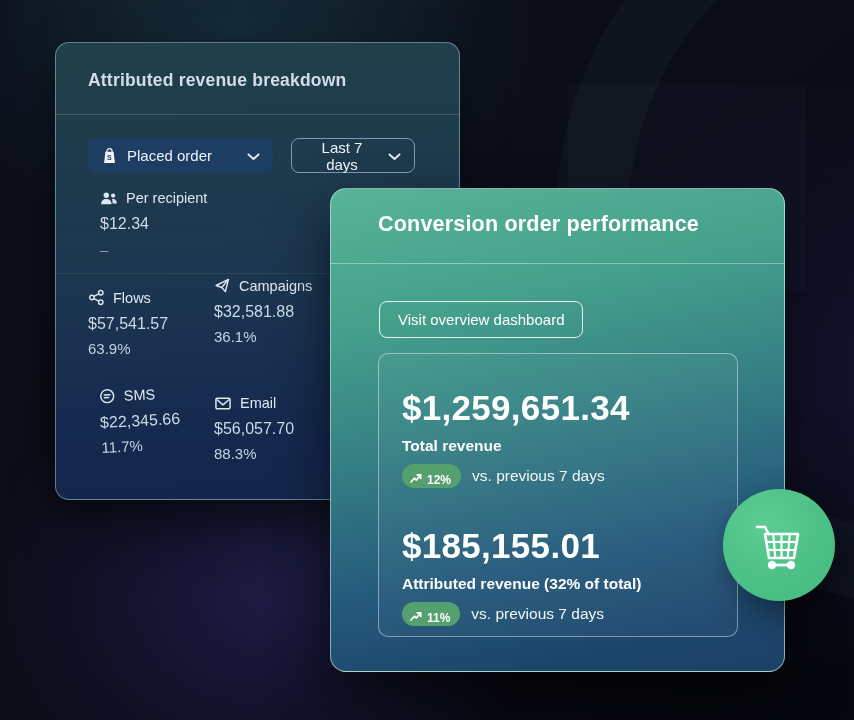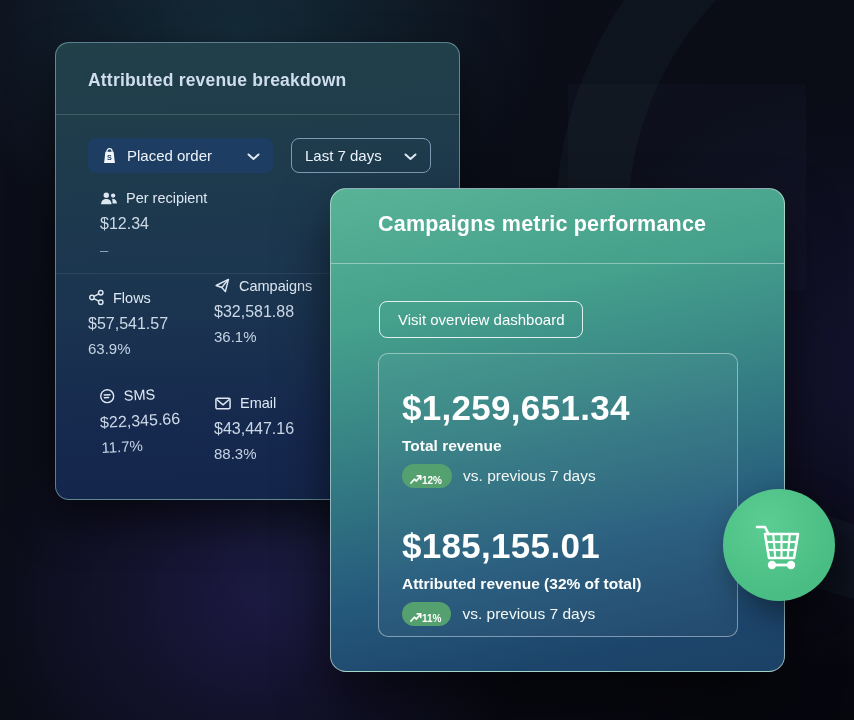--- a/index.html
+++ b/index.html
@@ -22,21 +22,21 @@
     background:linear-gradient(178deg,#214049 0%,#1b3550 55%,#15284e 85%,#14254a 100%);
     border:1.5px solid rgba(152,198,202,0.55);
     box-shadow:0 20px 44px rgba(0,0,0,0.55);z-index:1;color:#d3e0ee;}
   .cl-title{position:absolute;left:32px;top:27px;font-size:17.5px;font-weight:700;color:#cfdded;letter-spacing:0.2px;}
   .cl-divider{position:absolute;left:0;top:71px;width:100%;height:1px;background:rgba(255,255,255,0.16);}
   .cl-divider2{position:absolute;left:0;top:230px;width:100%;height:1px;background:rgba(255,255,255,0.07);}
   .controls{position:absolute;left:32px;top:95px;display:flex;gap:18px;}
   .btn-metric{display:flex;align-items:center;gap:9px;width:185px;height:35px;padding:0 13px;
     background:#1d3d62;border:none;border-radius:8px;color:#edf3fa;font-size:15px;cursor:pointer;}
   .btn-metric .chev{margin-left:auto;}
-  .btn-date{display:flex;align-items:center;gap:9px;width:140px;height:35px;padding:8px 13px;
+  .btn-date{display:flex;align-items:center;gap:9px;width:124px;height:35px;padding:8px 13px;
     background:transparent;border:1.5px solid #7e99b4;border-radius:8px;color:#edf3fa;font-size:15px;cursor:pointer;}
   .btn-date .chev{margin-left:auto;}
   .per-rec{position:absolute;left:44px;top:147px;}
   .chan-label{display:flex;align-items:center;gap:8px;font-size:14.5px;color:#dde7f2;font-weight:400;}
   .chan-value{margin-top:9px;font-size:16px;color:#ccd9e7;}
   .chan-pct{margin-top:7px;font-size:15px;color:#c4d3e3;}
   .per-dash{margin-top:8px;font-size:15px;color:#8ba0b6;}
   .chan{position:absolute;}
   .chan.flows{left:32px;top:246px;}
   .chan.campaigns{left:158px;top:234px;}
@@ -54,22 +54,22 @@
   .btn-overview{position:absolute;left:48px;top:112px;height:37px;padding:4px 18px;display:flex;align-items:center;
     background:transparent;border:1px solid rgba(255,255,255,0.85);border-radius:8px;color:#ffffff;font-size:15px;cursor:pointer;}
   .metric-box{position:absolute;left:47px;top:164px;width:360px;height:284px;border-radius:10px;
     border:1px solid rgba(255,255,255,0.42);background:rgba(255,255,255,0.035);}
   .metric{position:absolute;left:23px;margin-top:20px;}
   .metric.m1{top:14px;}
   .metric.m2{top:152px;}
   .metric-value{font-size:35px;font-weight:600;color:#fdfefe;letter-spacing:0.3px;}
   .metric-label{margin-top:9px;font-size:15.5px;font-weight:700;color:#fbfdfc;}
   .badge-row{margin-top:9px;display:flex;align-items:center;gap:11px;}
-  .badge{display:inline-flex;align-items:center;height:24px;padding:8px 10px 0 8px;border-radius:12px;
-    background:#55a06f;color:#ffffff;font-size:10px;font-weight:700;}
+  .badge{display:inline-flex;align-items:center;gap:5px;height:24px;padding:8px 10px 0 8px;border-radius:12px;
+    background:#55a06f;color:#ffffff;font-size:12px;font-weight:700;}
   .compare{font-size:15.5px;color:#f2f7f4;}
 
   
   .cart-badge{position:absolute;left:723px;top:489px;width:112px;height:112px;border-radius:50%;
     background:radial-gradient(circle at 38% 32%, #5ccd92, #49bd84 70%);
     display:flex;align-items:center;justify-content:center;z-index:3;
     filter:drop-shadow(10px 12px 16px rgba(0,0,0,0.45));}
 </style>
 </head>
 <body>
@@ -175,27 +175,27 @@
     <div class="chan email">
       <div class="chan-label">
         <span class="icon16">
           <svg width="18" height="15" viewBox="0 0 20 17">
               <rect x="2" y="2.5" width="16" height="12" rx="1.6" fill="none" stroke="#dde7f2" stroke-width="1.7"></rect>
               <polyline points="3,4 10 ,10 17,4" fill="none" stroke="#dde7f2" stroke-width="1.7" stroke-linejoin="round"></polyline>
             </svg>
         </span>
         <span>Email</span>
       </div>
-      <div class="chan-value">$43,447.16</div>
+      <div class="chan-value">$56,057.70</div>
       <div class="chan-pct">88.3%</div>
     </div>
   </div>
 
   <div class="card-right">
-    <div class="cr-title">Campaigns metric performance</div>
+    <div class="cr-title">Conversion order performance</div>
     <div class="cr-divider"></div>
     <button class="btn-overview">Visit overview dashboard</button>
 
     <div class="metric-box">
       <div class="metric m1">
         <div class="metric-value">$1,259,651.34</div>
         <div class="metric-label">Total revenue</div>
         <div class="badge-row">
           <span class="badge">
             <span>

